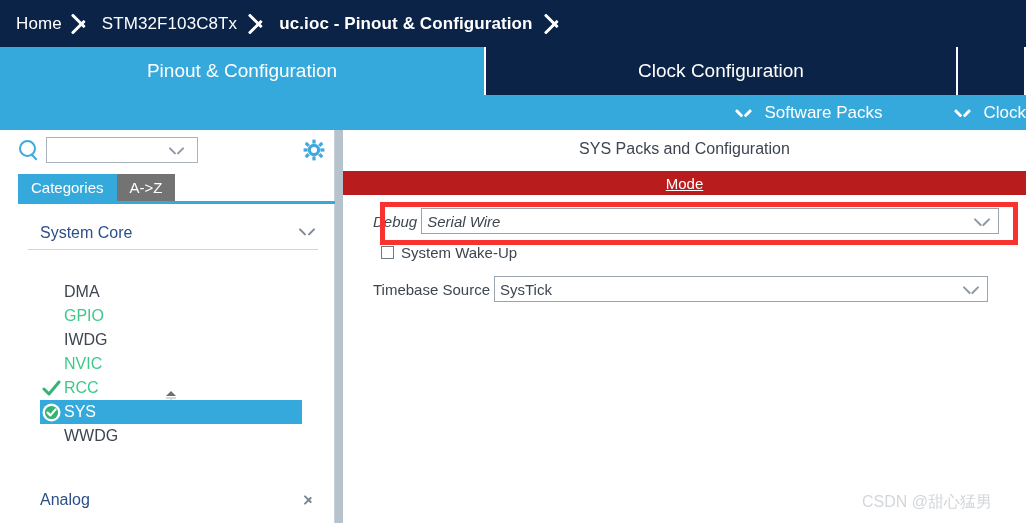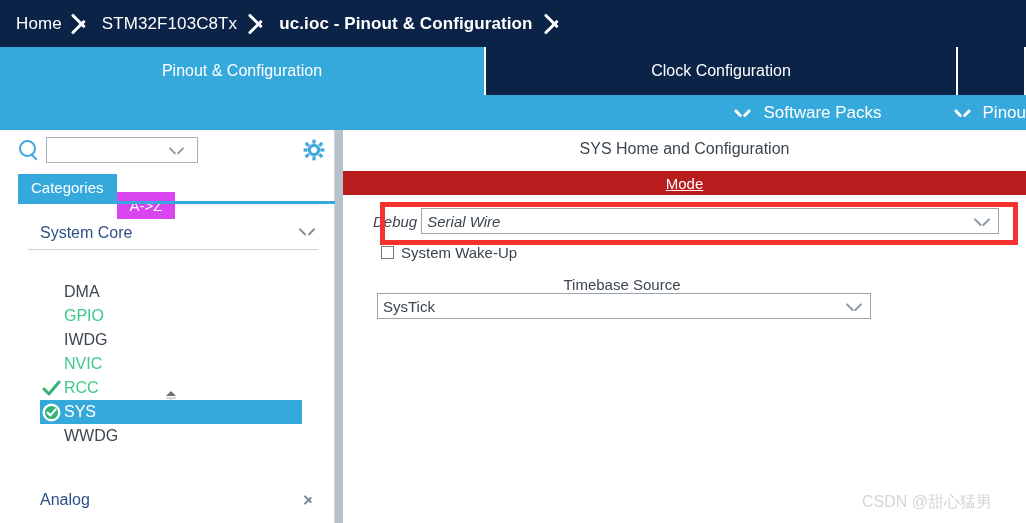--- a/index.html
+++ b/index.html
@@ -39,21 +39,21 @@
 
   
   .tabbar {
     position: absolute; left: 0; top: 47px;
     width: 1026px; height: 48px;
     background: #0b2347;
     display: flex; align-items: stretch;
   }
   .tab {
     display: flex; align-items: center; justify-content: center;
-    color: #ffffff; font-size: 16px; height: 48px;
+    color: #ffffff; font-size: 19px; height: 48px;
     border-right: 2px solid #ffffff;
   }
   .tab.active { background: #36a9dc; }
   .tab.inactive { background: #0b2347; }
   .tab-1 { width: 486px; }
   .tab-2 { width: 472px; }
   .tab-3 { width: 68px; }
 
   
   .submenu {
@@ -128,21 +128,21 @@
   
   .cat-tabs {
     position: absolute; left: 18px; top: 44px;
     display: flex; align-items: stretch; height: 27px;
   }
   .cat-tab {
     display: flex; align-items: center; justify-content: center;
     font-size: 15px; color: #ffffff; padding: 0 13px; height: 27px;
   }
   .cat-tab.active { background: #36a9dc; }
-  .cat-tab.inactive { background: #d946ef; margin-top: 18px; }
+  .cat-tab.inactive { background: #737373; }
   .cat-underline {
     position: absolute; left: 18px; top: 71px; width: 317px; height: 3px;
     background: #36a9dc;
   }
 
   
   .group-row {
     position: absolute; left: 28px; top: 86px; width: 290px; height: 34px;
     display: flex; align-items: center; justify-content: space-between;
     border-bottom: 1px solid #ccd6e0;
@@ -226,21 +226,21 @@
   .combo-chev::before { left: 0; transform: rotate(45deg); transform-origin: left top; }
   .combo-chev::after  { right: 0; transform: rotate(-45deg); transform-origin: right top; }
   .combo-debug { width: 578px; margin-left: 4px; }
   .combo-timebase { width: 494px; margin-left: 4px; }
 
   .row-wakeup { left: 38px; top: 114px; gap: 7px; }
   .cb {
     width: 13px; height: 13px; border: 1px solid #6f7a85; background: #ffffff;
     flex: none;
   }
-  .row-timebase { left: 30px; top: 146px; flex-direction: column; }
+  .row-timebase { left: 30px; top: 146px; }
 
   
   .red-box {
     position: absolute; left: 380px; top: 202px;
     width: 638px; height: 43px;
     border: 5px solid #f8332f; background: transparent;
     pointer-events: none; z-index: 40;
   }
 
   
@@ -281,21 +281,21 @@
     </div>
   </div>
 
   <div class="submenu">
     <div class="submenu-item sm-1">
       <span class="chev-down"></span>
       <span>Software Packs</span>
     </div>
     <div class="submenu-item sm-2">
       <span class="chev-down"></span>
-      <span>Pinou</span>
+      <span>Clock</span>
     </div>
   </div>
 
   <div class="leftpanel">
 
     <div class="search-row">
       <span class="search-icon"></span>
       <div class="search-box">
         <input class="search-input" type="text" placeholder="" value="" style="">
         <span class="sb-chev"></span>
@@ -384,21 +384,21 @@
 
     <div class="group-row2">
       <span class="group-label">Analog</span>
       <span class="chev-sm-right"></span>
     </div>
   </div>
 
   <div class="splitter"></div>
 
   <div class="rightpanel">
-    <div class="panel-title">SYS Home and Configuration</div>
+    <div class="panel-title">SYS Packs and Configuration</div>
     <div class="mode-header">
       <span>Mode</span>
     </div>
 
     <div class="field-row row-debug">
       <span class="field-label">Debug</span>
       <div class="combo combo-debug">
         <span class="combo-value">Serial Wire</span>
         <span class="combo-chev"></span>
       </div>

